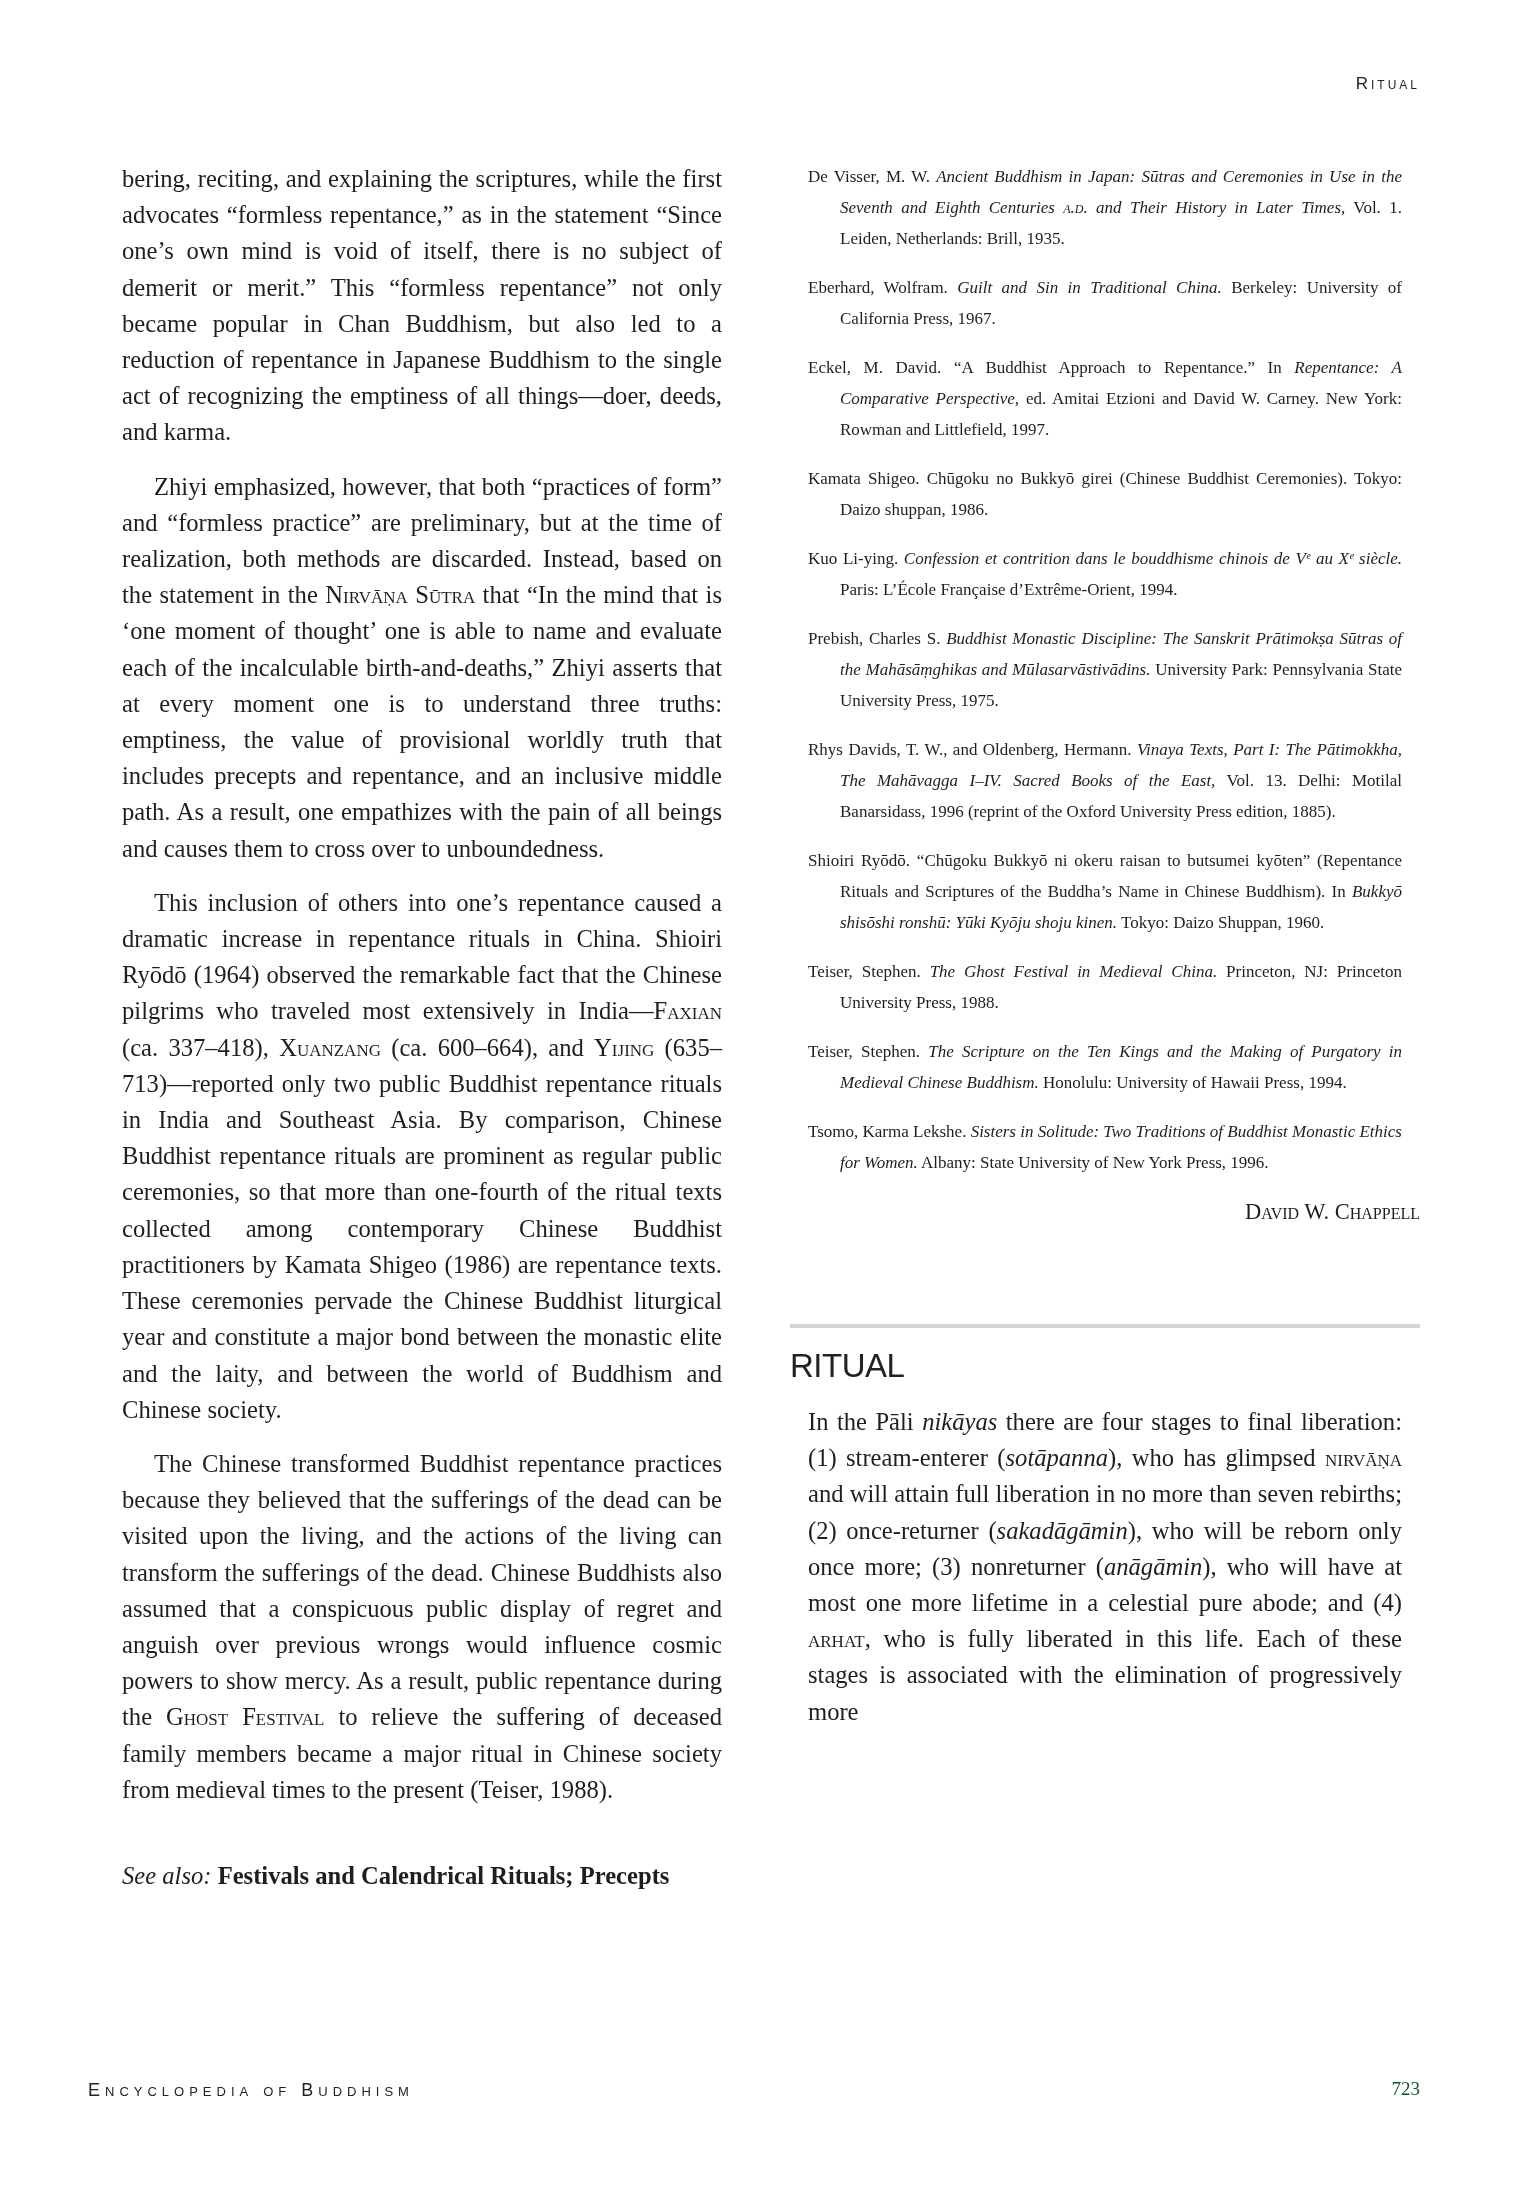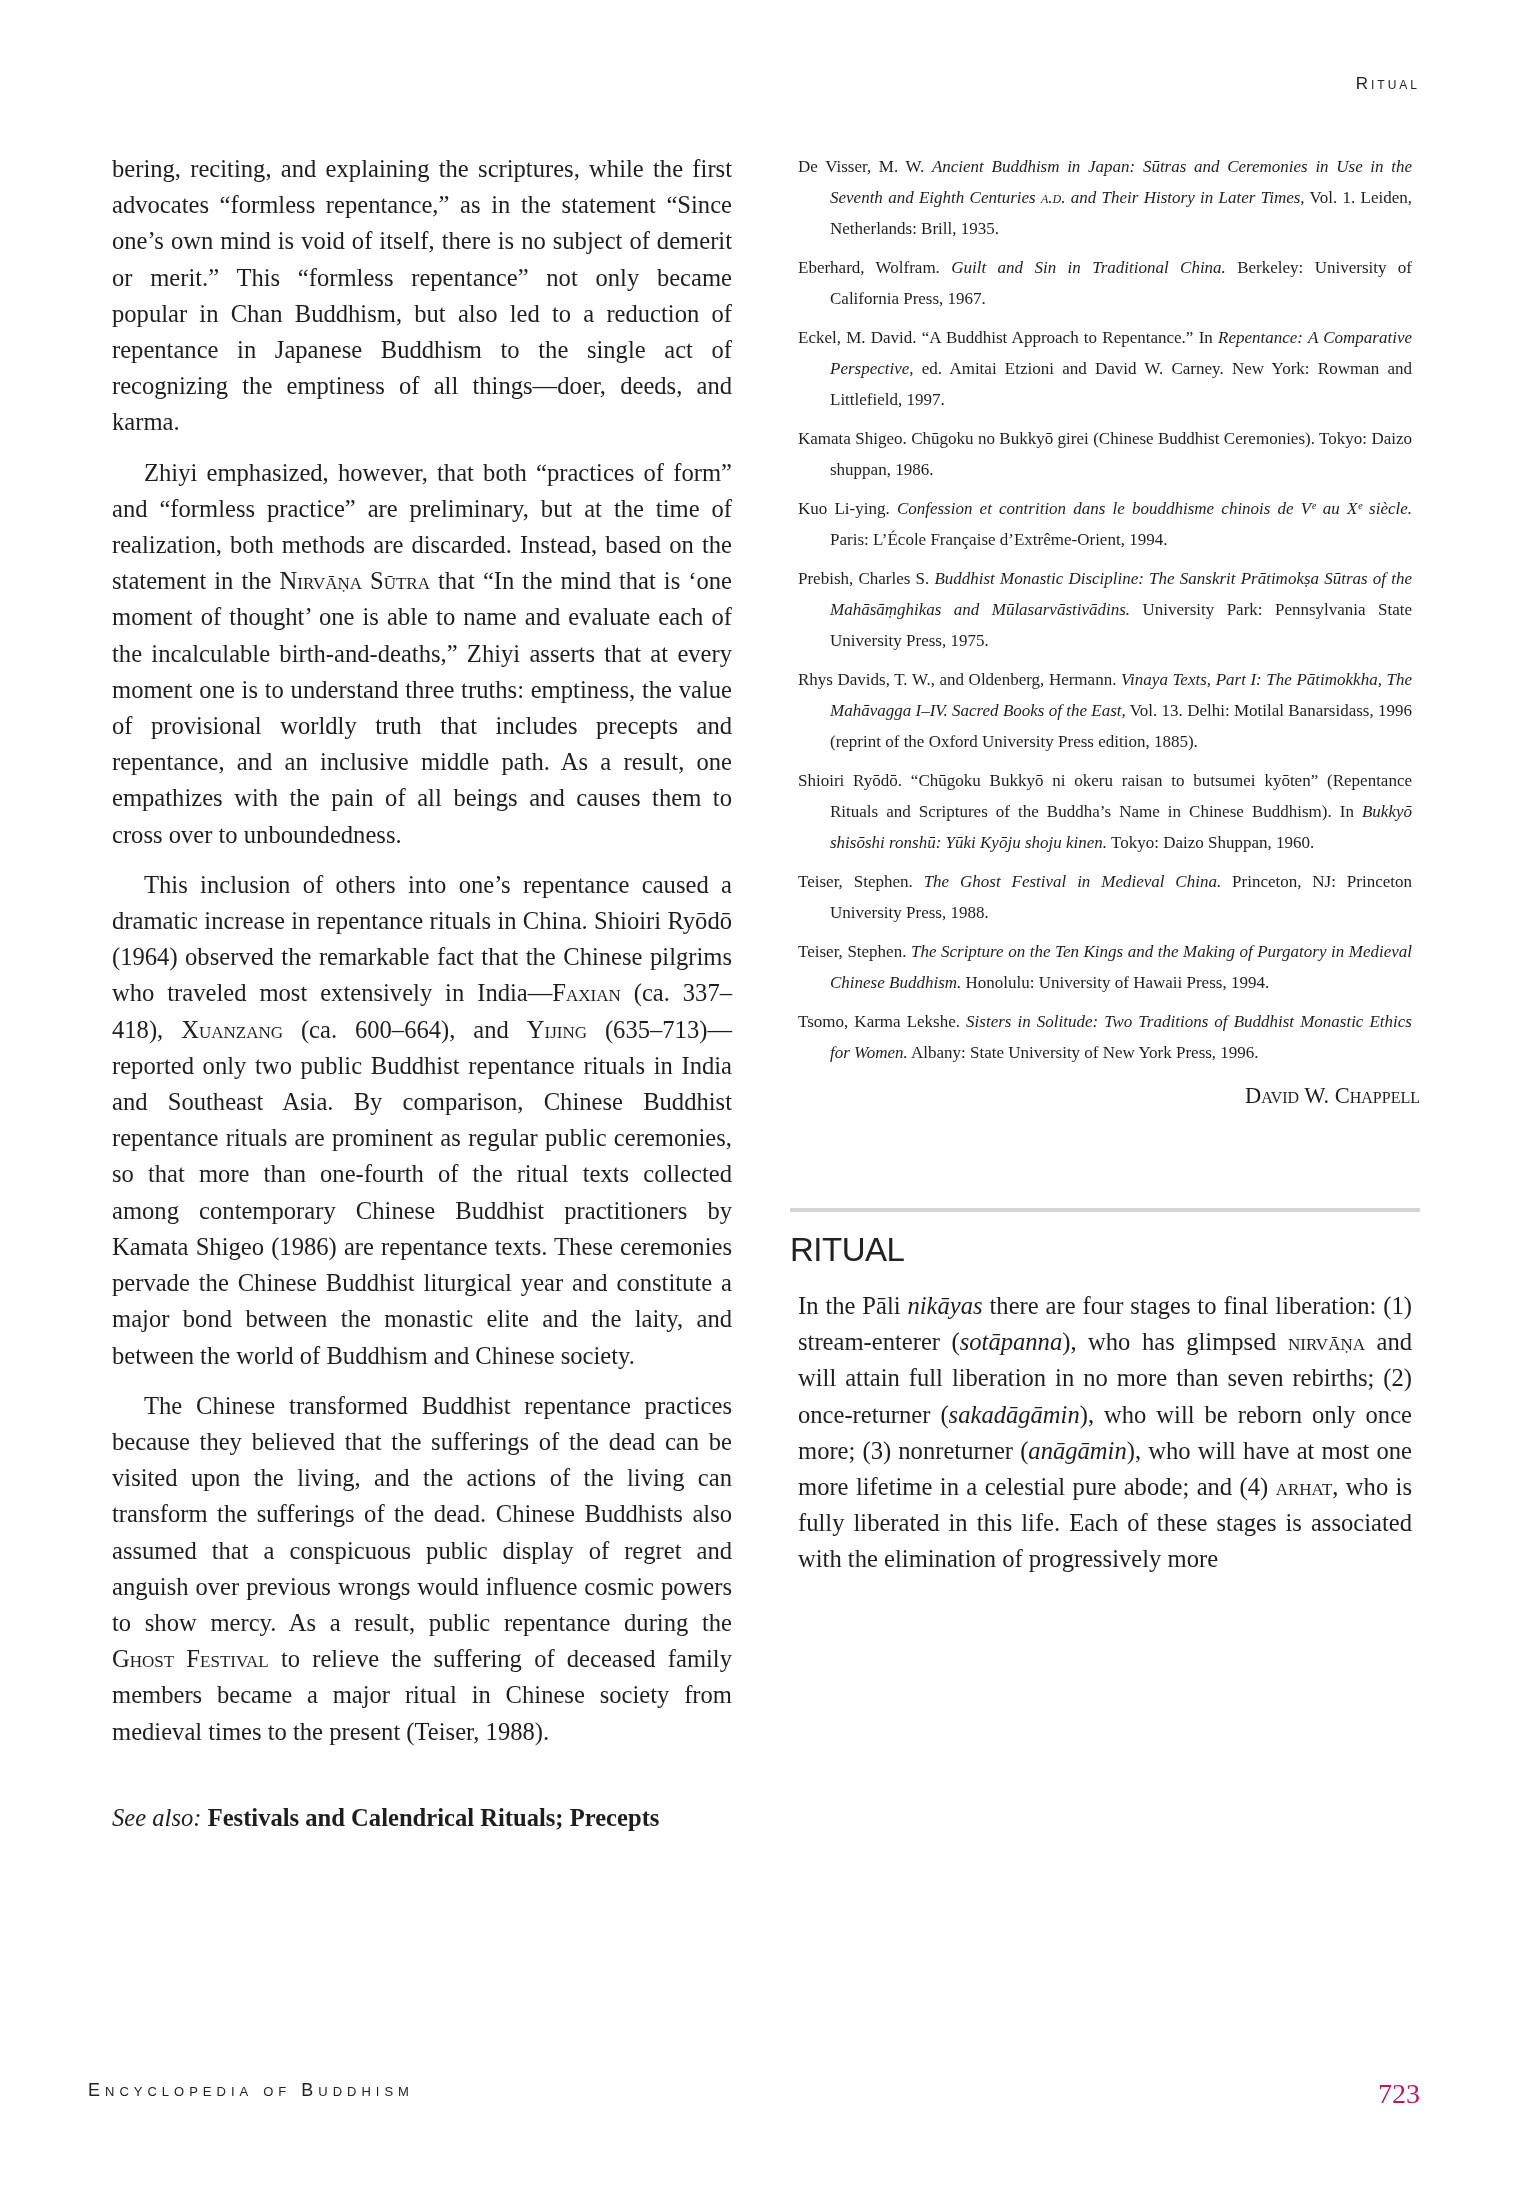--- a/index.html
+++ b/index.html
@@ -3,36 +3,36 @@
 <meta charset="utf-8">
 <style>
   html, body { margin: 0; padding: 0; background: #ffffff; }
   body { width: 1522px; height: 2200px; position: relative; overflow: hidden; color: #1e1e1e;
          font-family: "Liberation Serif", "DejaVu Serif", serif; }
   .running-head { position: absolute; top: 74px; right: 102px; font-family: "Liberation Sans", "DejaVu Sans", sans-serif;
          font-size: 17px; letter-spacing: 3px; font-variant: small-caps; color: #222; }
   .col { position: absolute; top: 143px; font-size: 24.6px; line-height: 36.2px; text-align: justify; hyphens: manual; }
   .col-left { left: 104px; width: 636px; }
   .col-right { left: 790px; width: 630px; }
-  .col p { margin: 8px; }
+  .col p { margin: 18px; }
   .col-left p + p { margin-top: 14px; }
   .col-left p.indent { text-indent: 32px; }
   .sc { font-variant: small-caps; }
   .see-also { margin-top: 50px !important; text-align: left; }
   .see-also .lbl { font-style: italic; }
   .see-also .refs { font-weight: bold; }
   .bib-heading { font-style: italic; font-weight: bold; font-size: 23px; line-height: 30px; margin: 0 0 20px 0; }
   .bib-entry { font-size: 17px; line-height: 31px; padding-left: 32px; text-indent: -32px; margin: 0 0 15px 0; text-align: justify; }
   .author { text-align: right; font-size: 22.5px; font-variant: small-caps; margin-top: 12px; line-height: 32px; }
   .rule { height: 4px; background: #d4d4d4; margin: 96px 0 18px 0; }
   .entry-heading { font-family: "Liberation Sans", "DejaVu Sans", sans-serif; font-size: 33px; line-height: 40px; margin: 0 0 18px 0; letter-spacing: -0.5px; color: #222; }
   .ritual-body { font-size: 24.6px; line-height: 36.2px; text-align: justify; margin: 0; }
   .footer-title { position: absolute; top: 2080px; left: 88px; font-family: "Liberation Sans", "DejaVu Sans", sans-serif;
          font-size: 18px; letter-spacing: 5px; font-variant: small-caps; color: #222; }
-  .footer-page { position: absolute; top: 2078px; right: 102px; font-size: 28px; color: #be185d; }
+  .footer-page { position: absolute; top: 2078px; right: 102px; font-size: 19px; color: #14532d; }
 </style>
 </head>
 <body>
 
 <div class="running-head">Ritual</div>
 
 <div class="col col-left">
   <p><span>bering, reciting, and explaining the scriptures, while the first advocates “formless repentance,” as in the statement “Since one’s own mind is void of itself, there is no subject of demerit or merit.” This “formless repentance” not only became popular in Chan Buddhism, but also led to a reduction of repentance in Japanese Buddhism to the single act of recognizing the emptiness of all things—doer, deeds, and karma.</span></p>
   <p class="indent"><span>Zhiyi emphasized, however, that both “practices of form” and “formless practice” are preliminary, but at the time of realization, both methods are discarded. Instead, based on the statement in the </span><span class="sc">Nirvāṇa Sūtra</span><span> that “In the mind that is ‘one moment of thought’ one is able to name and evaluate each of the incalculable birth-and-deaths,” Zhiyi asserts that at every moment one is to understand three truths: emptiness, the value of provisional worldly truth that includes precepts and repentance, and an inclusive middle path. As a result, one empathizes with the pain of all beings and causes them to cross over to unboundedness.</span></p>
   <p class="indent"><span>This inclusion of others into one’s repentance caused a dramatic increase in repentance rituals in China. Shioiri Ryōdō (1964) observed the remarkable fact that the Chinese pilgrims who traveled most extensively in India—</span><span class="sc">Faxian</span><span> (ca. 337–418), </span><span class="sc">Xuanzang</span><span> (ca. 600–664), and </span><span class="sc">Yijing</span><span> (635–713)—reported only two public Buddhist repentance rituals in India and Southeast Asia. By comparison, Chinese Buddhist repentance rituals are prominent as regular public ceremonies, so that more than one-fourth of the ritual texts collected among contemporary Chinese Buddhist practitioners by Kamata Shigeo (1986) are repentance texts. These ceremonies pervade the Chinese Buddhist liturgical year and constitute a major bond between the monastic elite and the laity, and between the world of Buddhism and Chinese society.</span></p>

